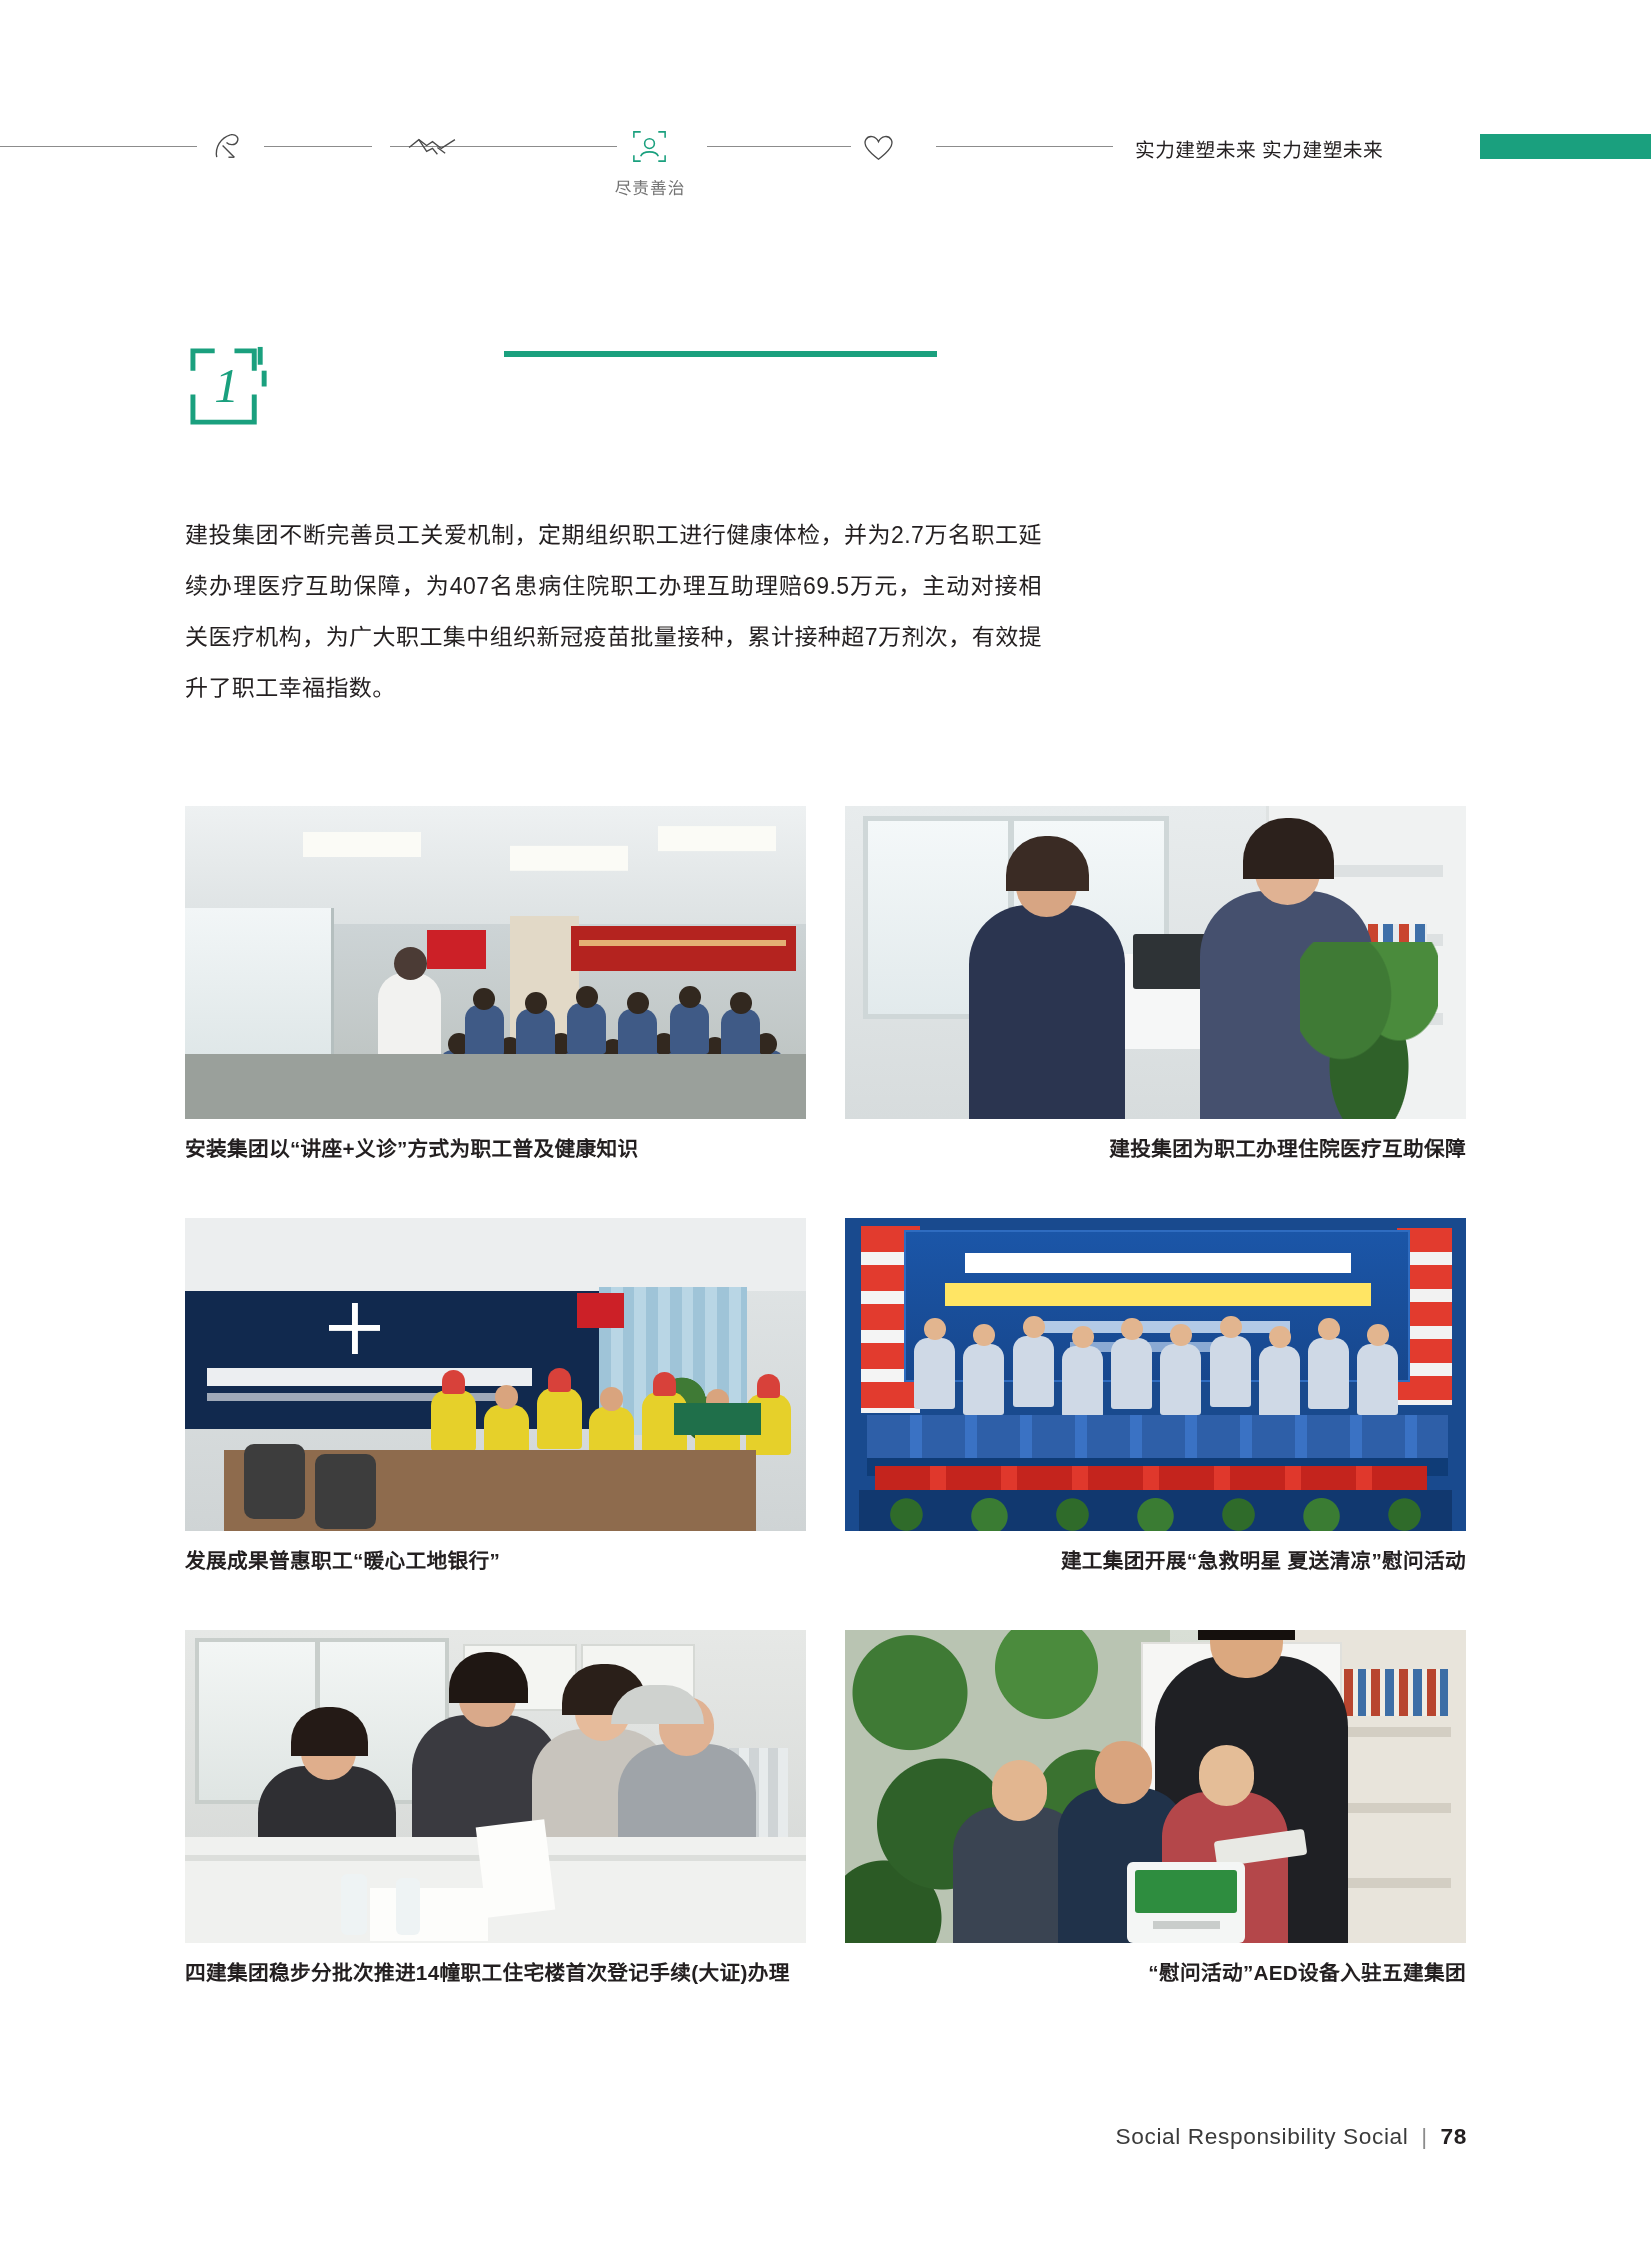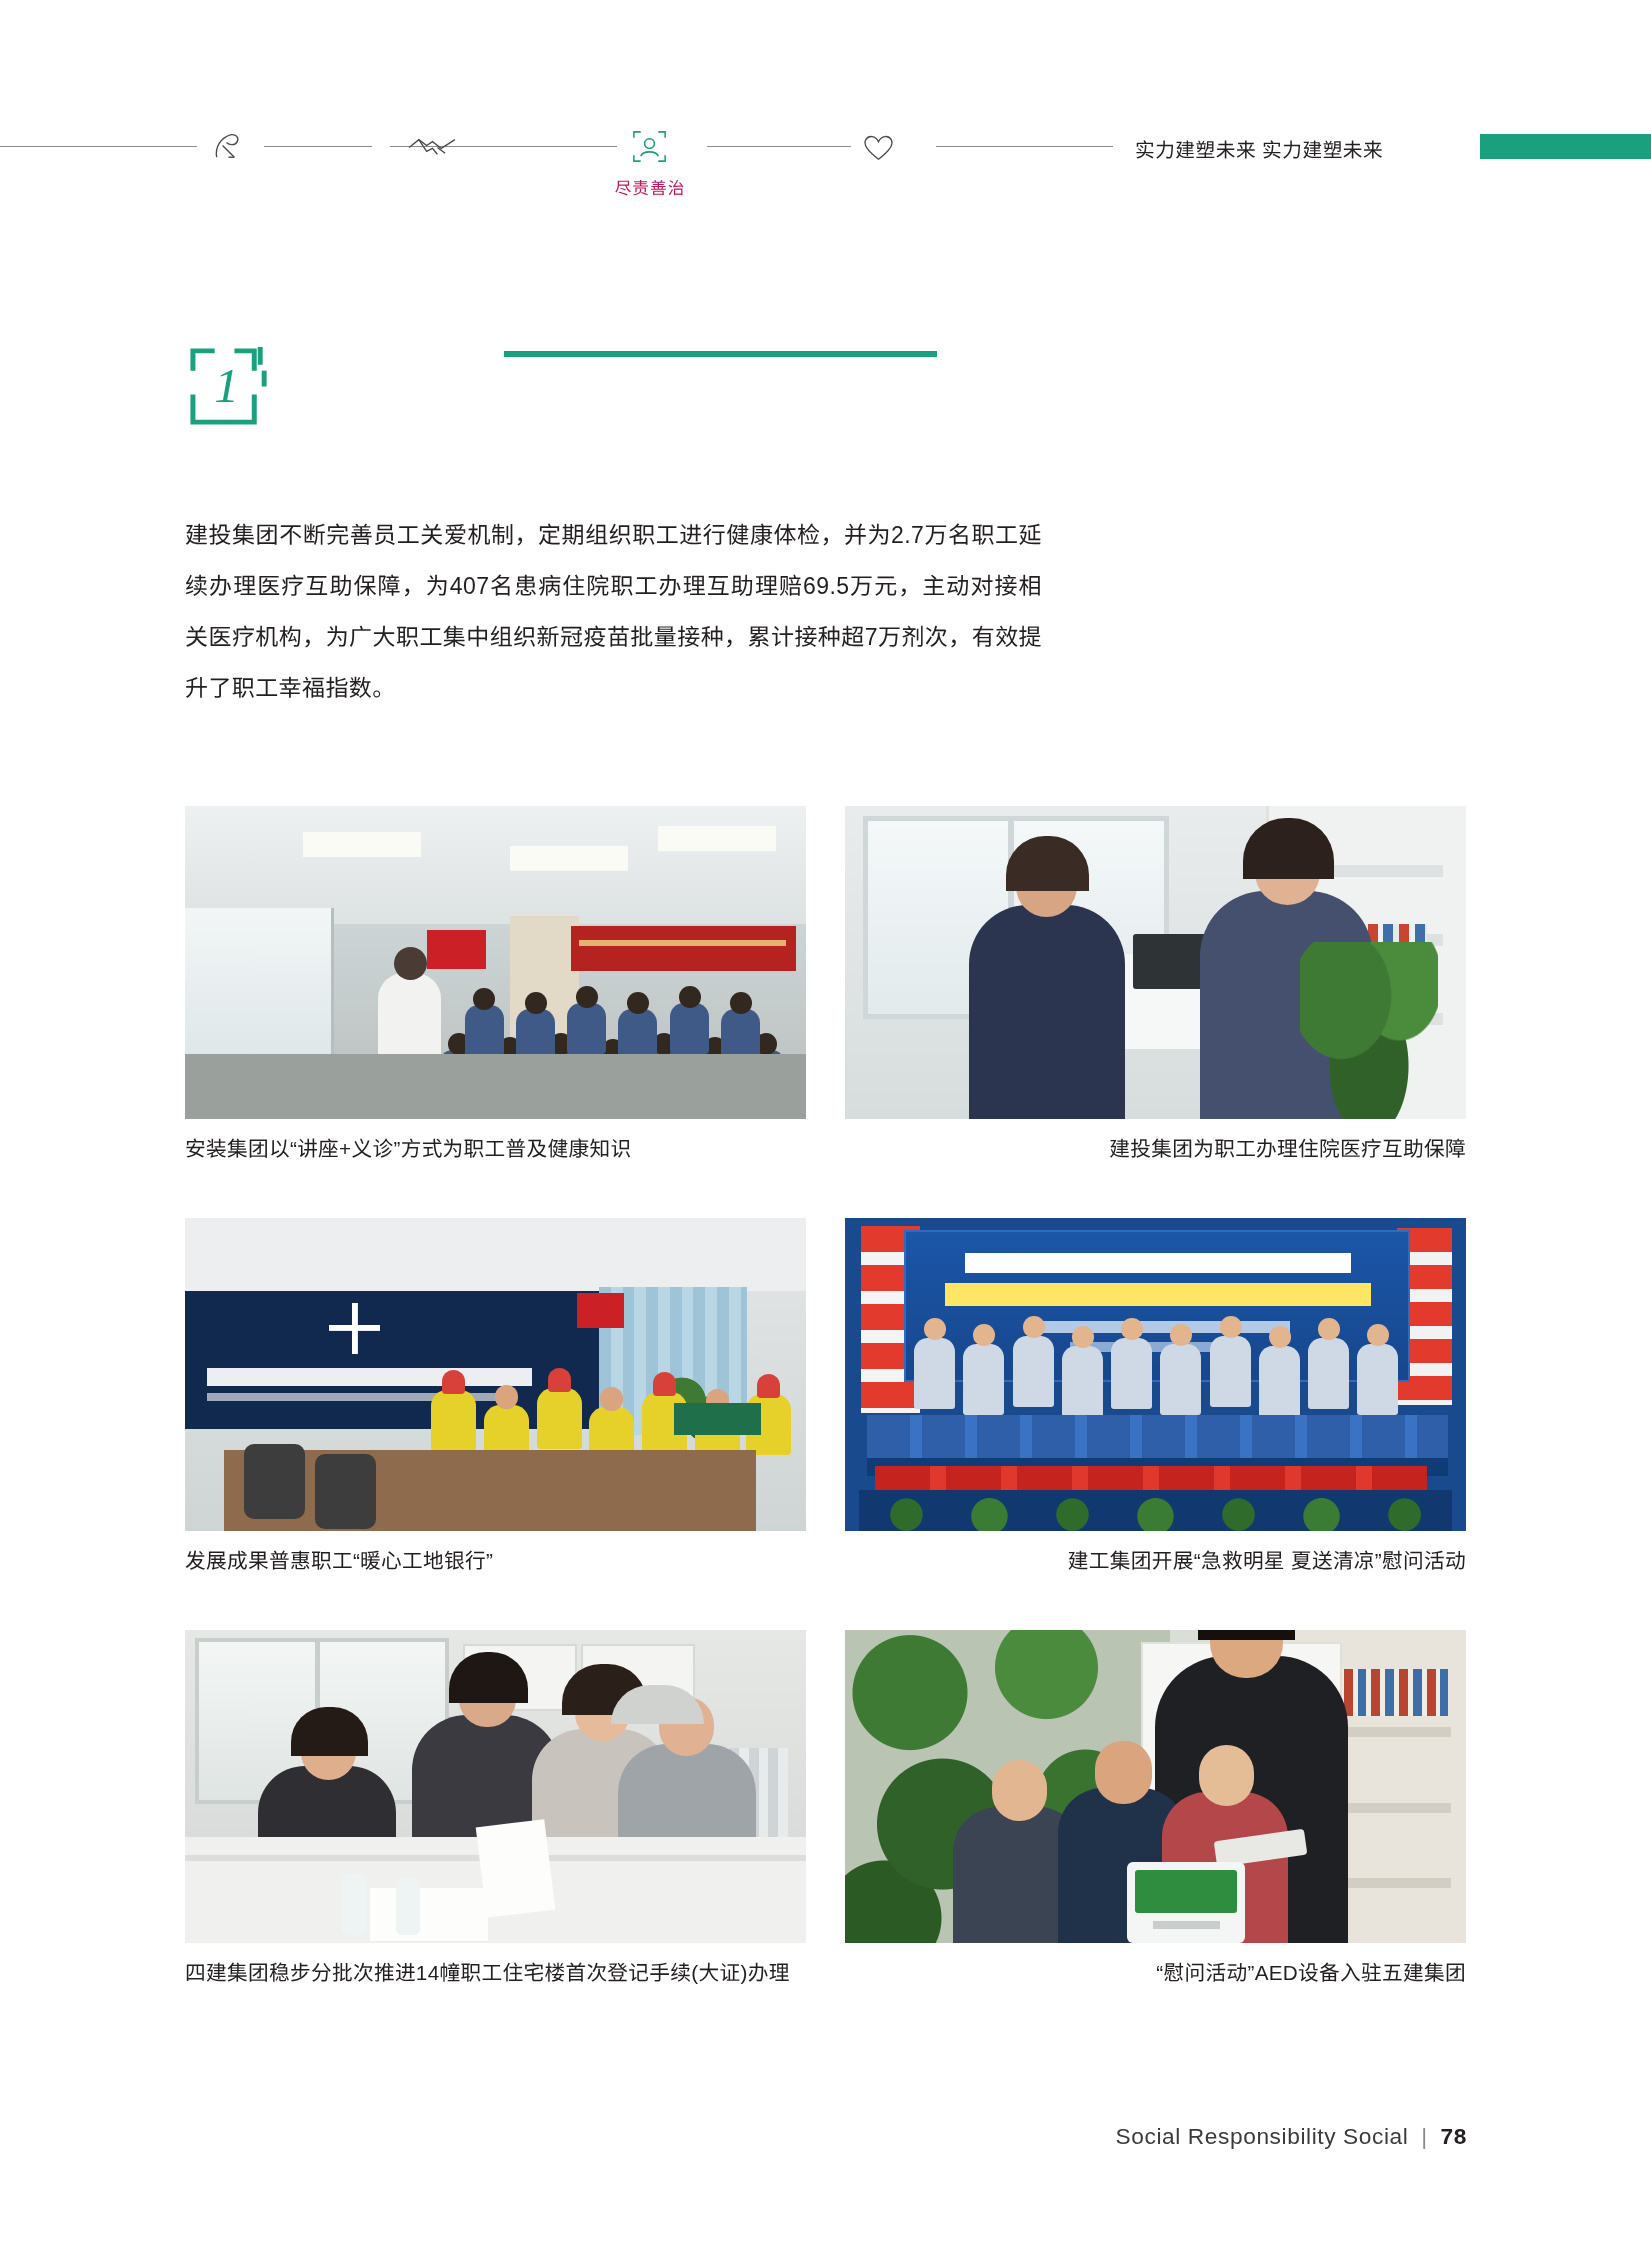--- a/index.html
+++ b/index.html
@@ -37,21 +37,21 @@
     width: 43px;
     height: 41px;
   }
   .topbar .icon svg { display: block; }
   .topbar .active-label {
     position: absolute;
     top: 59px;
     width: 158px;
     text-align: center;
     font-size: 16.7px;
-    color: #be185d;
+    color: #737373;
     letter-spacing: 1px;
   }
   .topbar .slogan {
     position: absolute;
     top: 17.7px;
     font-size: 19.7px;
     color: #231f20;
     letter-spacing: 0.5px;
     white-space: nowrap;
   }
@@ -118,20 +118,21 @@
     top: 806px;
     width: 1281px;
   }
   .row {
     position: relative;
     height: 412px;
   }
   .cell {
     position: absolute;
     width: 621px;
+    font-weight: bold;
   }
   .cell.left  { left: 0; }
   .cell.right { left: 660px; }
   .photo {
     position: relative;
     width: 621px;
     height: 313px;
     overflow: hidden;
     background: #cfd6d8;
   }

